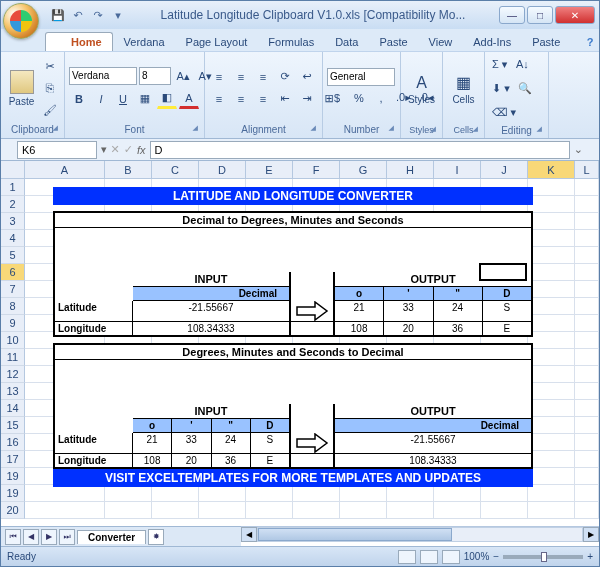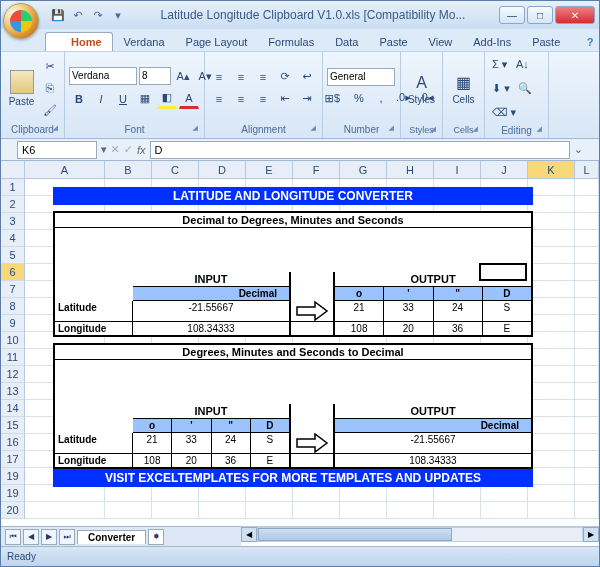--- a/index.html
+++ b/index.html
@@ -708,14 +708,25 @@
         <div class="sb-track">
             <div class="sb-thumb"></div>
           </div>
         <div class="sb-btn">▶</div>
       </div>
     </div>
   </div>
 
   <div class="statusbar">
     <span>Ready</span>
+    <div class="status-right">
+      <div class="view-btn"></div>
+      <div class="view-btn"></div>
+      <div class="view-btn"></div>
+      <span>100%</span>
+      <span>−</span>
+      <div class="zoom-slider">
+          <div class="zoom-thumb"></div>
+        </div>
+      <span>+</span>
+    </div>
   </div>
 </div>
 
 </body></html>

